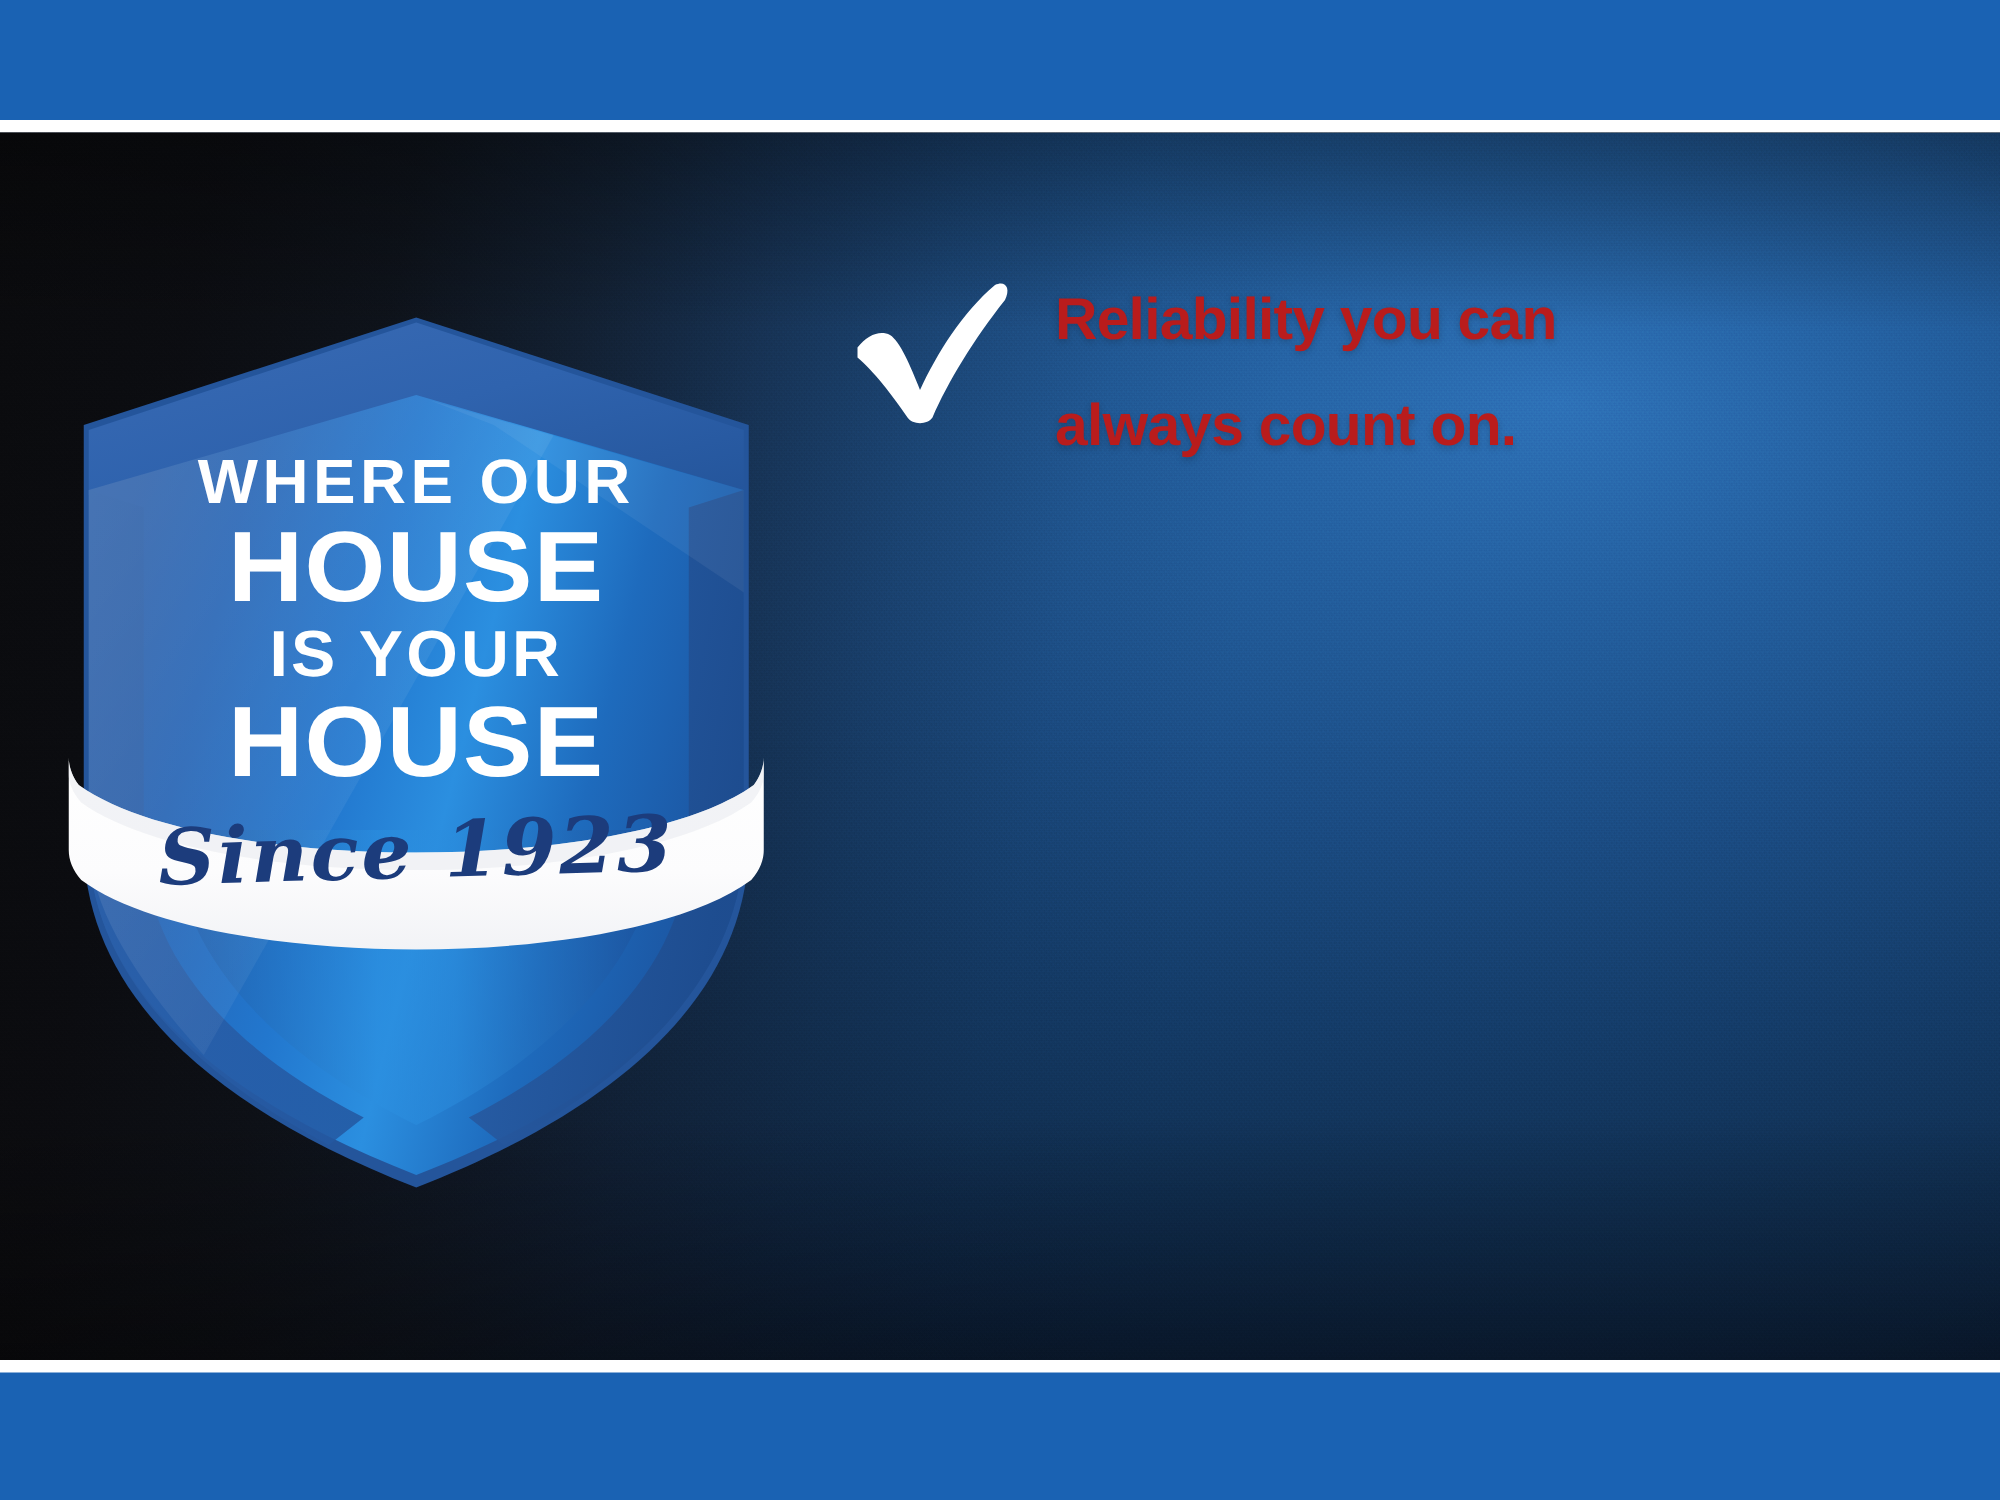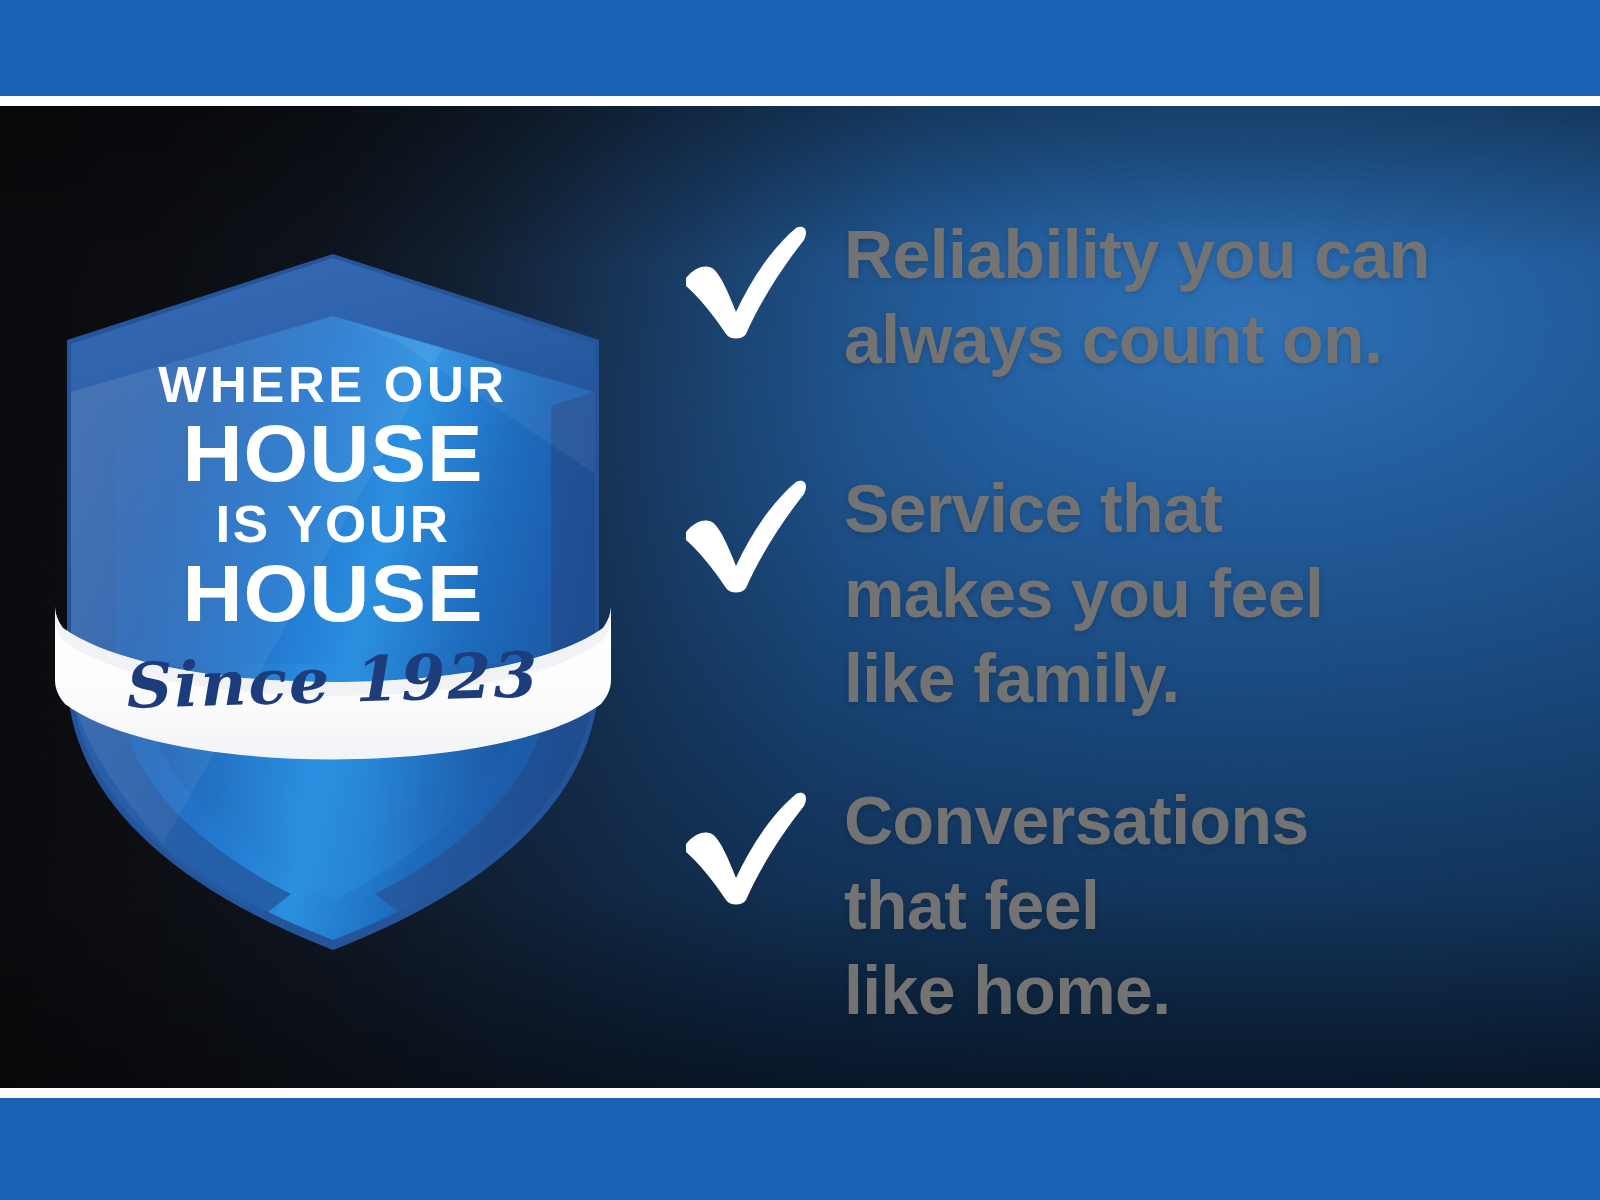--- a/index.html
+++ b/index.html
@@ -166,24 +166,24 @@
 
   .check-wrap {
     flex: 0 0 auto;
     width: 172px;
     padding-top: 8px;
   }
   .check-wrap svg { display: block; width: 140px; height: 122px; }
 
   .bullet-text {
     flex: 1 1 auto;
-    color: #737373;
+    color: #b91c1c;
     font-family: "Liberation Sans", sans-serif;
     font-weight: bold;
-    font-size: 68px;
+    font-size: 47px;
     line-height: 85px;
     letter-spacing: -0.6px;
     white-space: pre-line;
     text-shadow: 0 2px 6px rgba(0,0,0,0.18);
   }
 </style>
 </head>
 <body>
 
 <div id="poster">
@@ -321,55 +321,19 @@
                    C 108 50, 86 86, 74 114
                    C 70 120, 58 120, 54 114
                    C 42 96, 26 76, 14 66
                    Z" fill="#FFFFFF"></path>
         </svg>
       </div>
       <div class="bullet-text">Reliability you can
 always count on.</div>
     </div>
 
-    <div class="bullet b2">
-      <div class="check-wrap">
-        <svg viewBox="0 0 140 122">
-          <path d="M 14 58
-                   C 22 48, 32 44, 40 48
-                   C 48 53, 56 72, 64 92
-                   C 78 62, 98 30, 124 8
-                   C 132 4, 137 10, 132 20
-                   C 108 50, 86 86, 74 114
-                   C 70 120, 58 120, 54 114
-                   C 42 96, 26 76, 14 66
-                   Z" fill="#FFFFFF"></path>
-        </svg>
-      </div>
-      <div class="bullet-text">Service that
-makes you feel
-like family.</div>
-    </div>
-
-    <div class="bullet b3">
-      <div class="check-wrap">
-        <svg viewBox="0 0 140 122">
-          <path d="M 14 58
-                   C 22 48, 32 44, 40 48
-                   C 48 53, 56 72, 64 92
-                   C 78 62, 98 30, 124 8
-                   C 132 4, 137 10, 132 20
-                   C 108 50, 86 86, 74 114
-                   C 70 120, 58 120, 54 114
-                   C 42 96, 26 76, 14 66
-                   Z" fill="#FFFFFF"></path>
-        </svg>
-      </div>
-      <div class="bullet-text">Conversations
-that feel
-like home.</div>
-    </div>
+
 
   </div>
 
   <div class="brand-bar bottom"></div>
 
 </div>
 
 </body></html>

